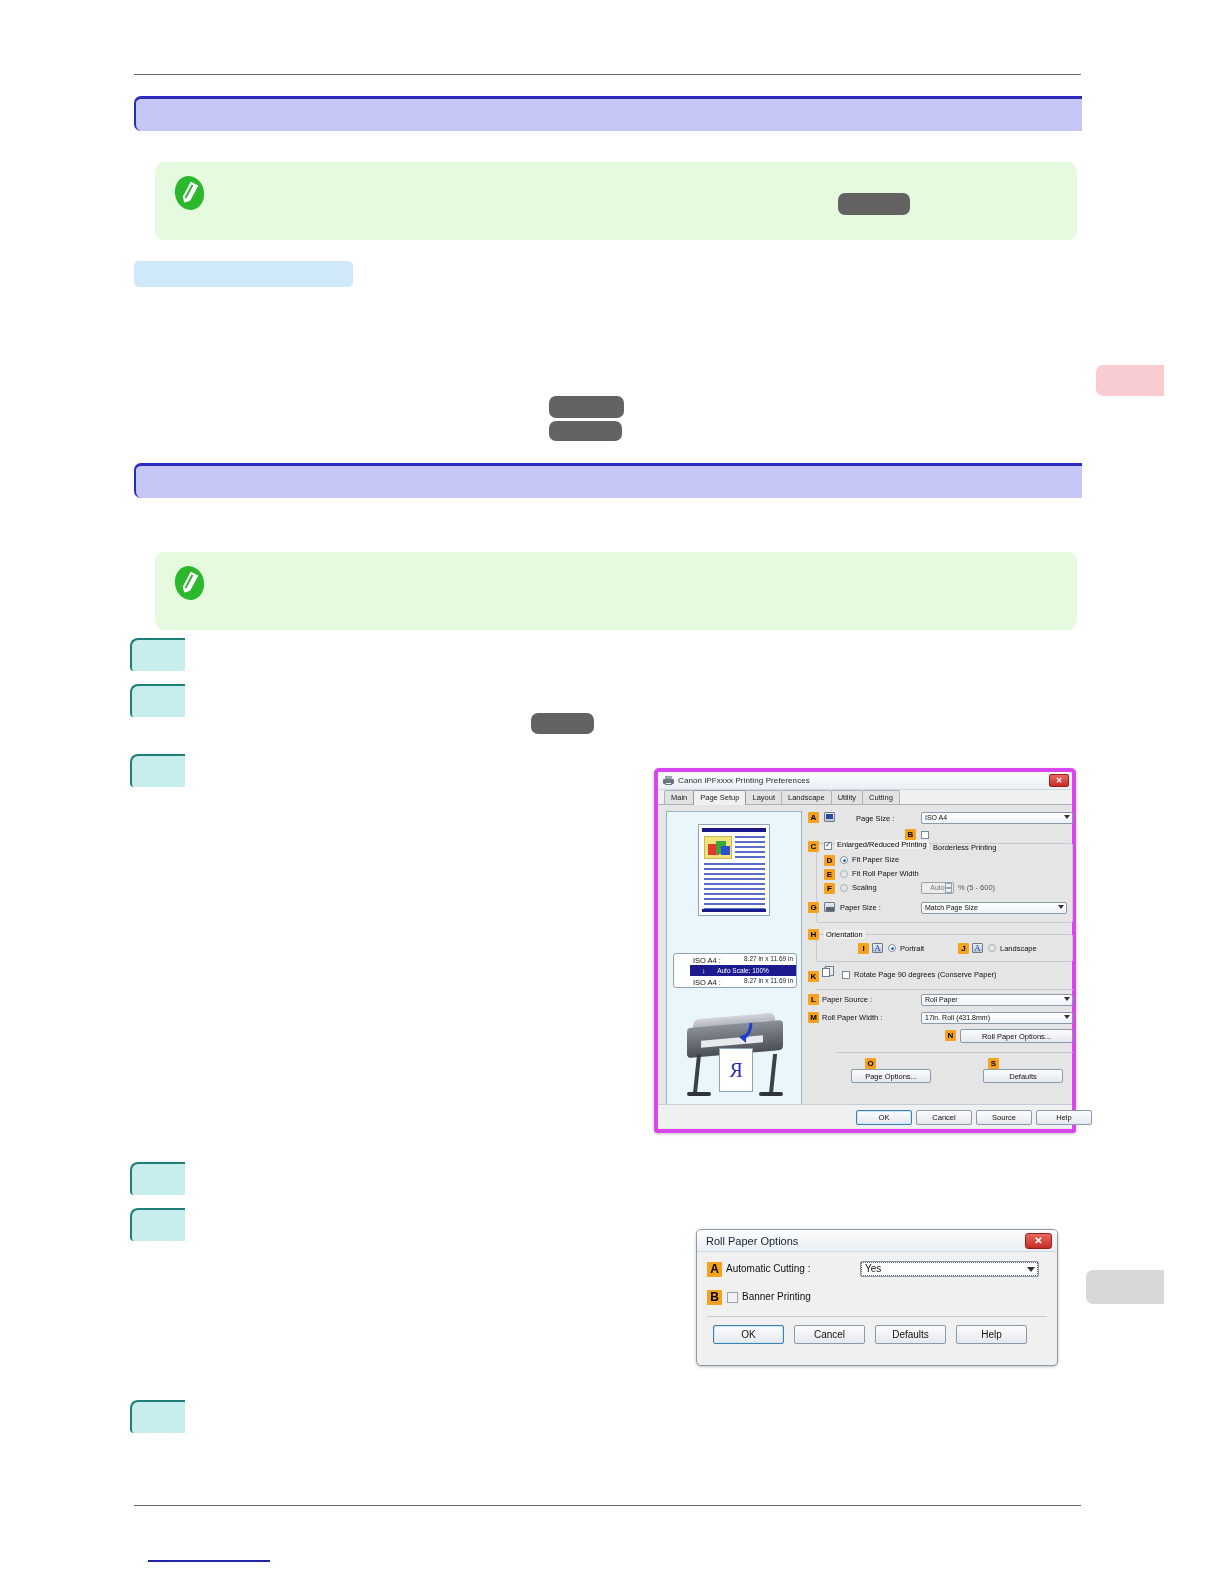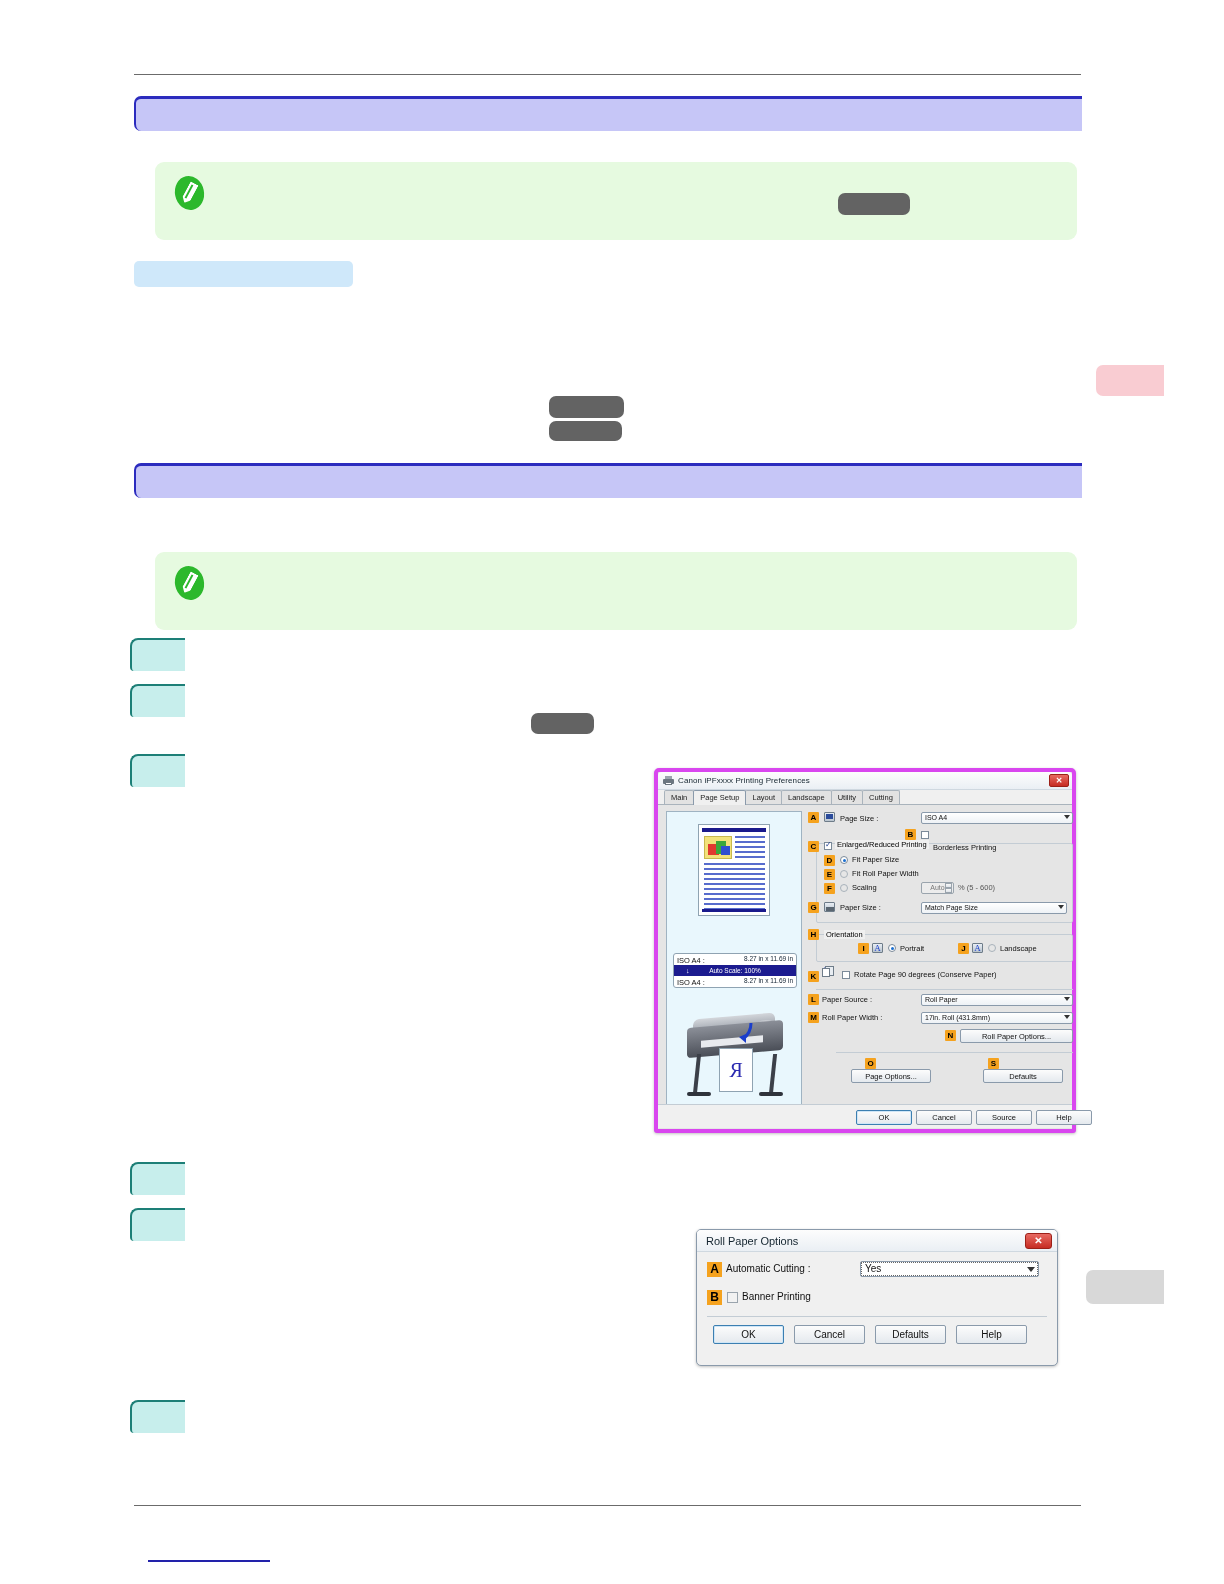--- a/index.html
+++ b/index.html
@@ -181,21 +181,21 @@
       rgba(0,0,0,0) 1.6px, rgba(0,0,0,0) 5px);
     opacity:.85;
   }
   .doc-thumb .foot { position:absolute; left:3px; right:3px; bottom:3px; height:3px; background:#1a1a8c; }
 
   .size-info {
     position:absolute; left:6px; top:141px; width:124px;
     background:#ffffff; border:1px solid #8fa3b2; border-radius:3px;
     font-size:6.5px; color:#102030; overflow:hidden;
   }
-  .si-row { position:relative; height:11px; padding:1px 15px; }
+  .si-row { position:relative; height:11px; padding:1px 15px;margin-left:16px; }
   .si-row .lbl { position:absolute; left:3px; top:1px; }
   .si-row .val { position:absolute; right:3px; top:1px; }
   .si-row.hl {
     background:#1b1b8f; color:#ffffff; height:11px;
     text-align:center; font-size:6.5px; line-height:10px;
   }
   .si-row.hl .arrow {
     position:absolute; left:12px; top:1px; color:#ffffff; font-size:7px; line-height:9px;
   }
 
@@ -483,21 +483,21 @@
             </svg>
         </div>
       </div>
     </div>
 
     <div class="ctrls">
 
       <div class="row" style="height:19px;">
         <span class="badge" style="left:0;top:3px;">A</span>
         <span class="icon-sq mon" style="left:16px;top:3px;"></span>
-        <span class="lbl" style="left:32px;top:4px;">Page Size :</span>
+        <span class="lbl" style="left:48px;top:4px;">Page Size :</span>
         <span class="combo" style="left:113px;top:3px;width:152px;">ISO A4<i class="arrow"></i></span>
       </div>
 
       <div class="row" style="height:15px;">
         <span class="badge" style="left:97px;top:1px;">B</span>
         <span class="cbx" style="left:113px;top:3px;"></span>
         <span class="lbl" style="left:125px;top:14px;">Borderless Printing</span>
       </div>
 
       <div class="group" style="left:8px;top:34px;width:257px;height:80px;"></div>

